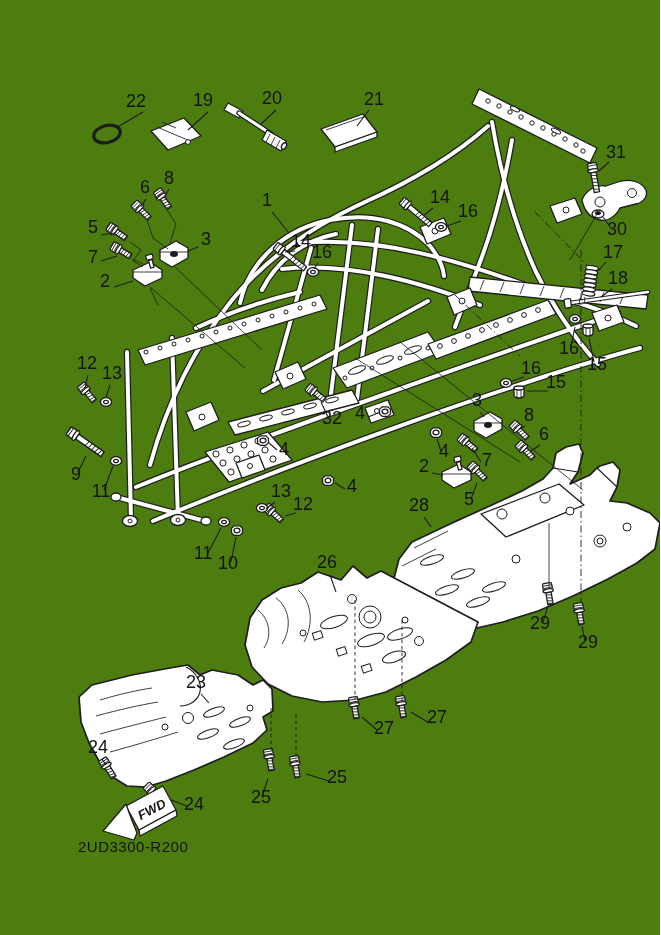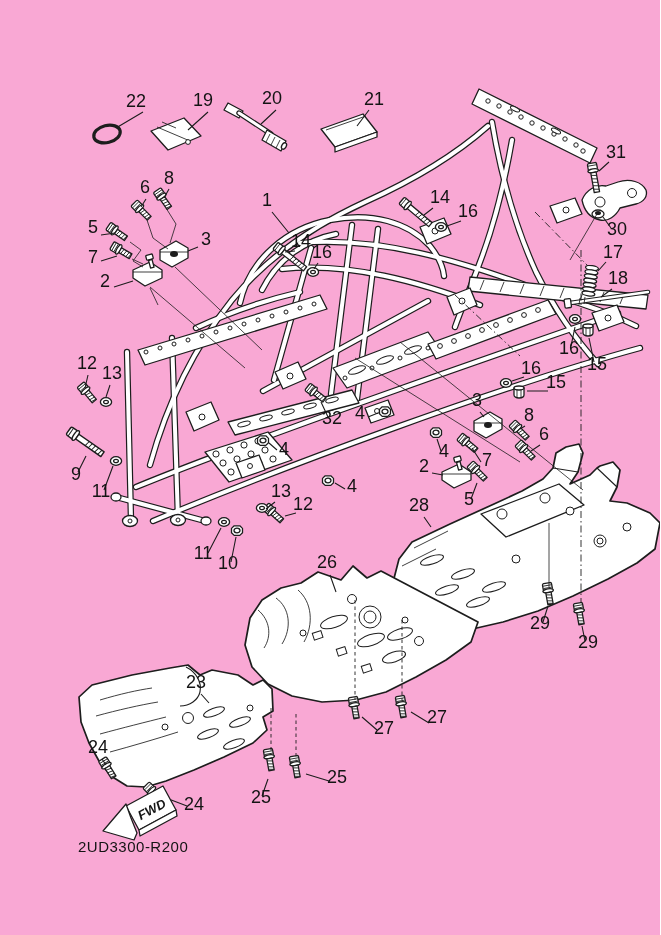--- a/index.html
+++ b/index.html
@@ -1,16 +1,16 @@
 <!DOCTYPE html>
 <html><head>
 <meta charset="utf-8">
 <style>
   html,body{margin:0;padding:0;background:#fff;}
-  .stage{position:relative;width:660px;height:935px;background:#f9a8d4;overflow:hidden;
+  .stage{position:relative;width:660px;height:935px;background:#4d7c0f;overflow:hidden;
          font-family:"Liberation Sans",sans-serif;}
   svg{position:absolute;left:0;top:0;}
   .pw{fill:#fff;stroke:#1d1d1d;stroke-width:1.3;stroke-linejoin:round;}
   .plate{fill:#fff;stroke:#1d1d1d;stroke-width:1.7;stroke-linejoin:round;}
   .ln{fill:none;stroke:#1d1d1d;stroke-width:1.1;}
   .lnt{fill:none;stroke:#1d1d1d;stroke-width:0.85;}
   .tube{fill:none;stroke:#1d1d1d;stroke-width:6.4;stroke-linecap:round;}
   .tubein{fill:none;stroke:#fff;stroke-width:4;stroke-linecap:round;}
   .leader{stroke:#1d1d1d;stroke-width:1.1;fill:none;}
   .thin{stroke:#1d1d1d;stroke-width:0.8;fill:none;}

